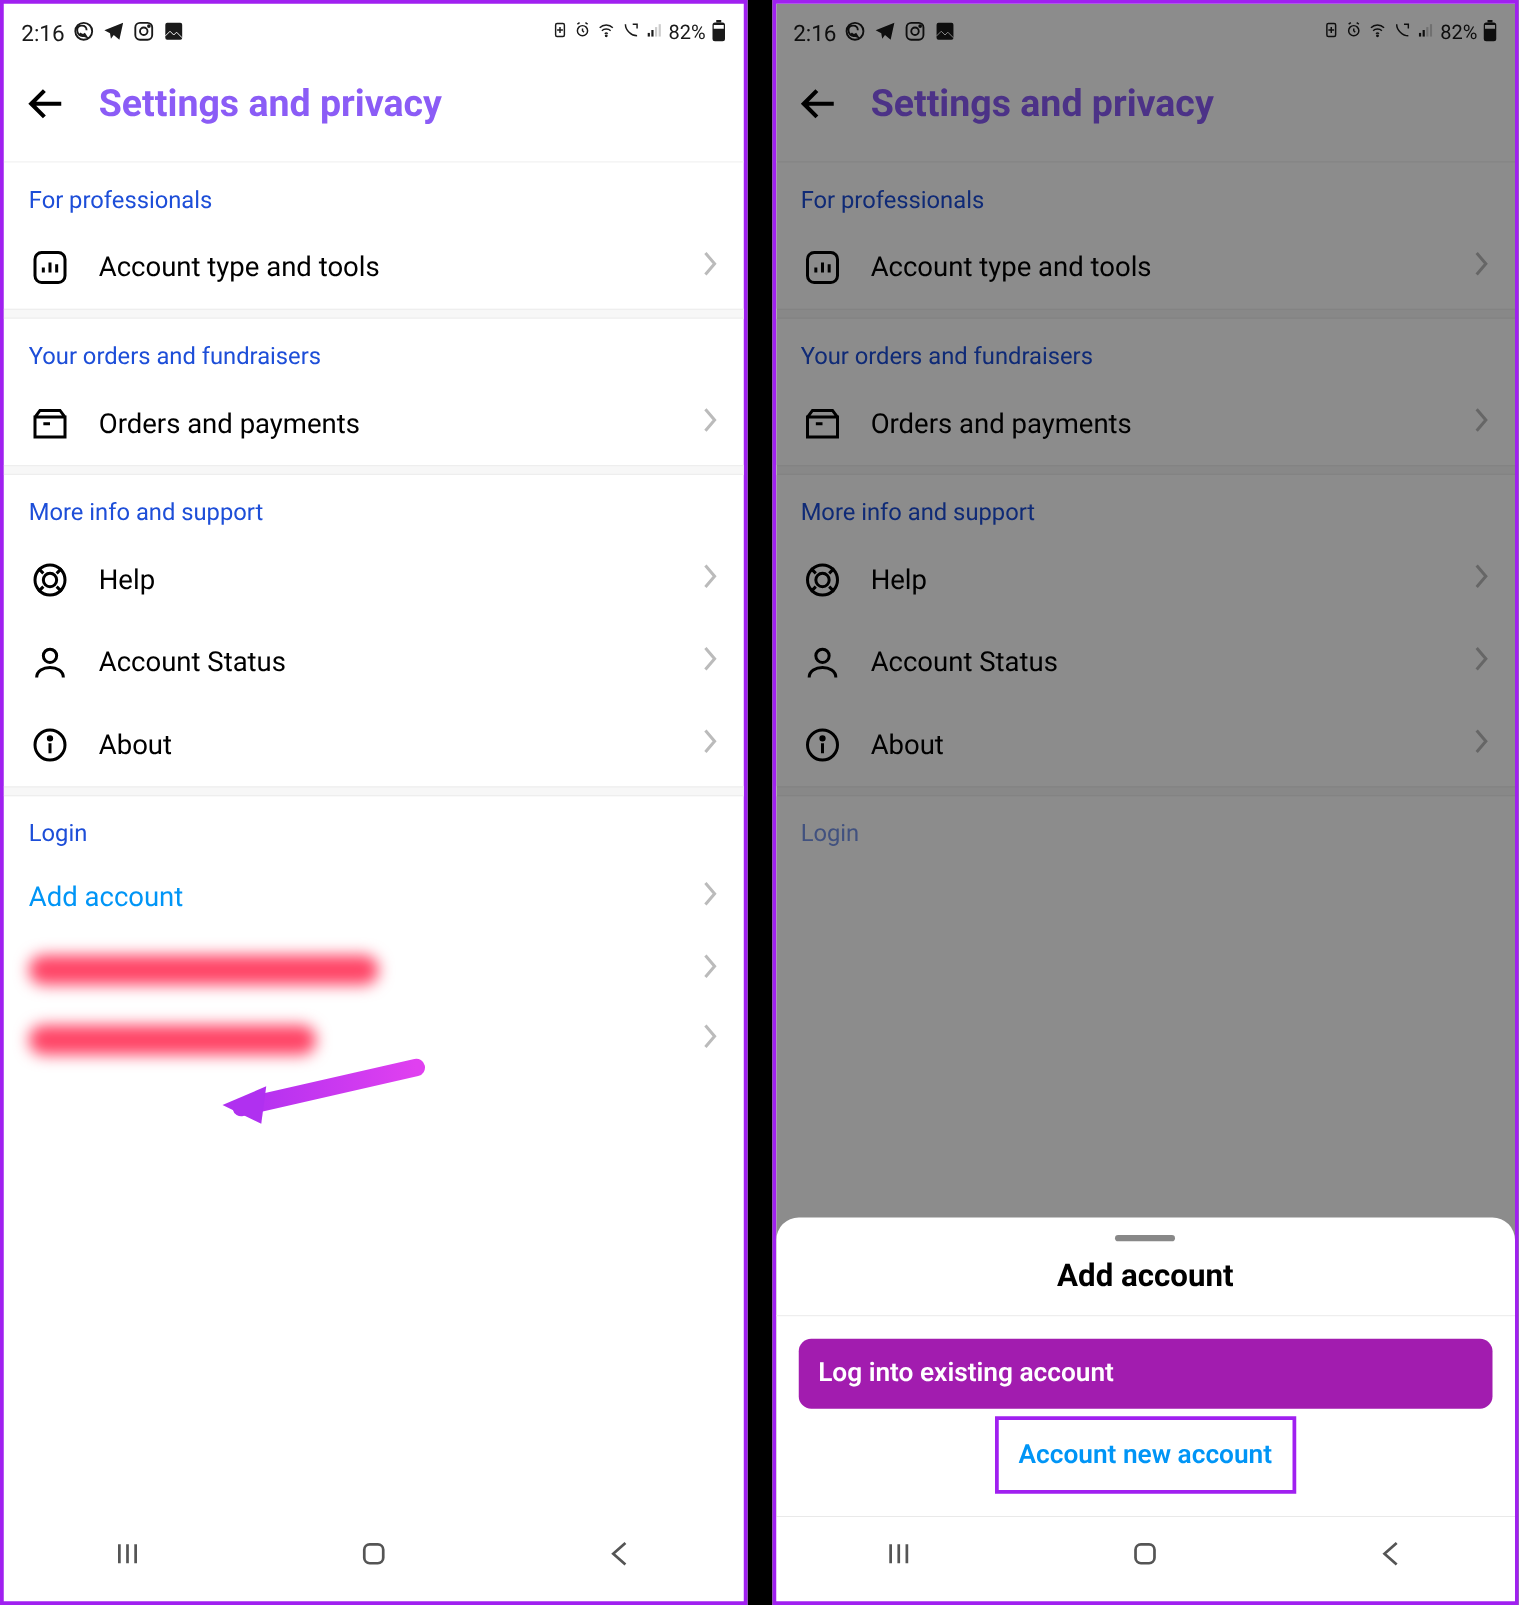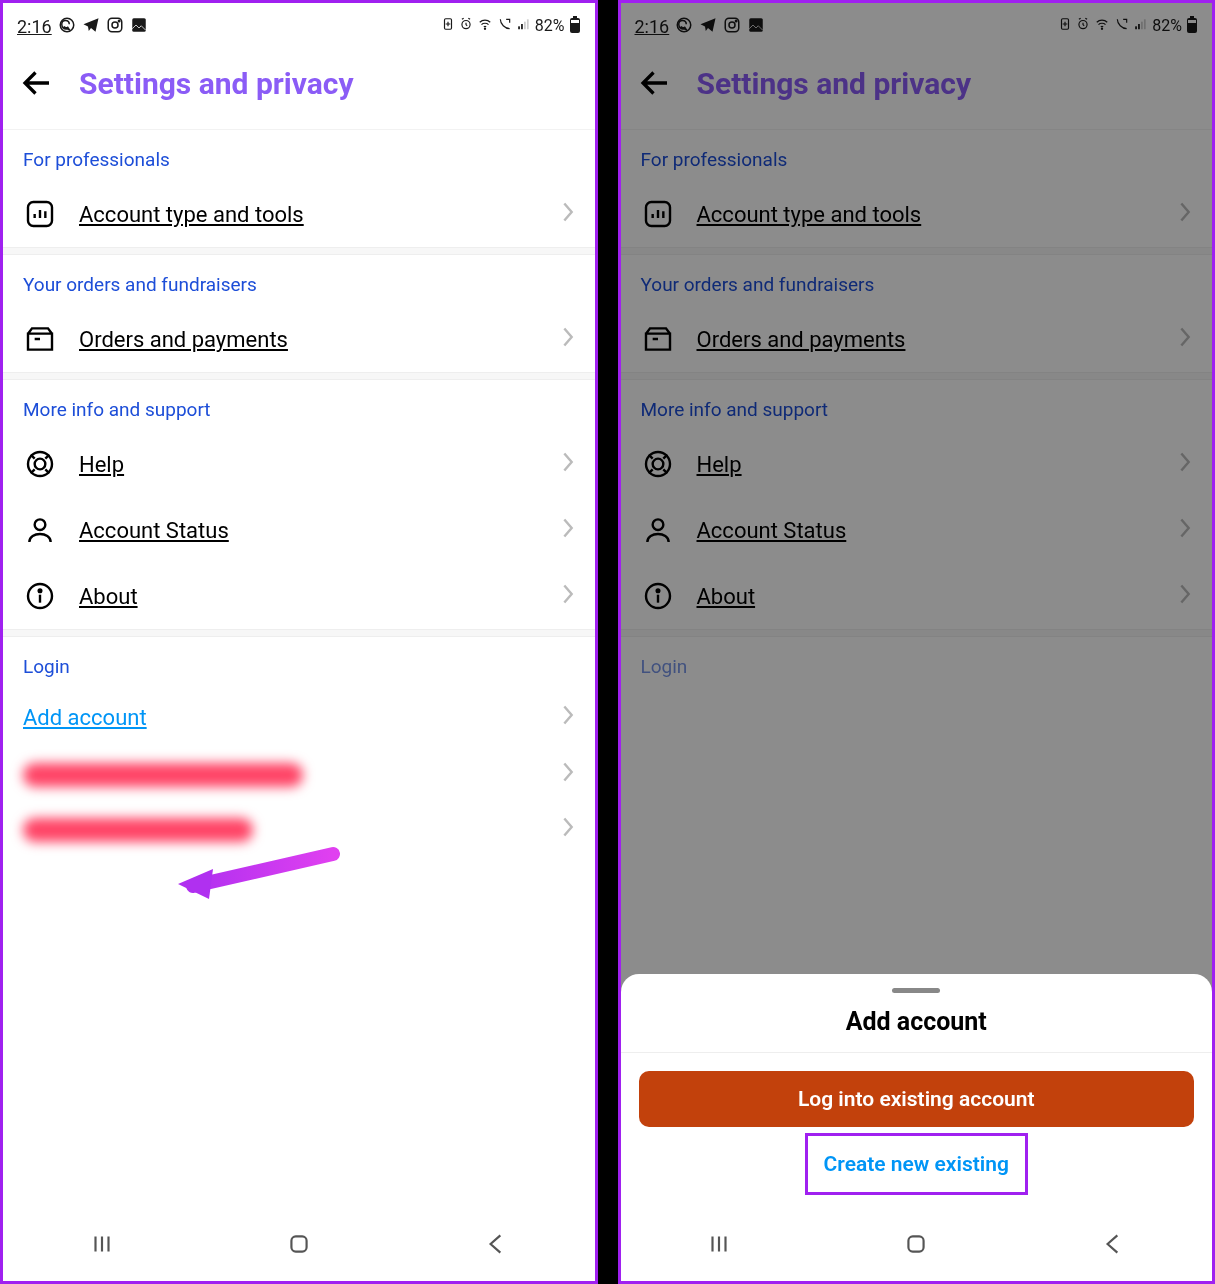--- a/index.html
+++ b/index.html
@@ -23,21 +23,21 @@
   }
   .status-bar {
     display: flex;
     justify-content: space-between;
     align-items: center;
     padding: 6px 14px 2px 14px;
     font-size: 18px;
     color: #1a1a1a;
     height: 44px;
   }
-  .status-left { display:flex; gap:6px;text-decoration:underline; }
+  .status-left { display:flex; align-items:center; gap:6px; }
   .status-right { display:flex; gap:4px; font-size:16px;}
   .status-icons svg, .status-bar svg { display:inline-block; }
   .header {
     display: flex;
     align-items: center;
     padding: 18px 16px 28px 16px;
     gap: 24px;
   }
   .back-arrow { width: 36px; height: 36px; }
   .header-title { font-size: 30px; font-weight: 700; color:#8b5cf6; }
@@ -48,21 +48,21 @@
     font-weight: 400;
   }
   .row {
     display: flex;
     align-items: center;
     padding: 16px 20px;
     gap: 22px;
     cursor: pointer;
   }
   .row-icon { width: 34px; height: 34px; flex-shrink:0; display:flex; align-items:center; justify-content:center;}
-  .row-label { font-size: 22px; color:#000; flex:1;text-decoration:underline; }
+  .row-label { font-size: 22px; color:#000; flex:1; }
   .chevron { color:#bbb; font-size:22px; }
   .divider { height: 8px; background: #f7f7f7; border-top:1px solid #eee; border-bottom:1px solid #eee;}
   .thin-divider { height: 1px; background: #f2f2f2; }
   .login-link { color:#0095f6; font-size:22px; }
   .blurred-row {
     display:flex; align-items:center; padding: 14px 20px; gap:22px;
   }
   .blurred-text {
     height: 24px; border-radius: 12px; filter: blur(6px);
   }
@@ -88,22 +88,22 @@
     border-top-left-radius: 18px;
     border-top-right-radius: 18px;
     padding: 14px 0 0 0;
   }
   .sheet-handle {
     width: 48px; height:5px; background:#888; border-radius:3px; margin: 0 auto 14px auto;
   }
   .sheet-title { text-align:center; font-size:25px; font-weight:700; padding-bottom:16px; border-bottom:1px solid #eee; }
   .sheet-body { padding: 18px; }
   .btn-primary {
-    background:#c2410c; color:#fff; font-size:21px; font-weight:600;
-    text-align:center; padding:16px; border-radius:10px;
+    background:#a21caf; color:#fff; font-size:21px; font-weight:600;
+    text-align:left; padding:16px; border-radius:10px;
   }
   .btn-link {
     color:#0095f6; font-size:21px; font-weight:600; text-align:center; padding:16px;
   }
   .highlight-box {
     border: 3px solid #a020f0;
     display:inline-block;
     margin: 6px auto 0 auto;
   }
   .sheet-link-wrap { text-align:center; }
@@ -457,19 +457,19 @@
 
     <div class="overlay" style="bottom:68px;"></div>
 
     <div class="sheet" style="bottom:68px;">
       <div class="sheet-handle"></div>
       <div class="sheet-title">Add account</div>
       <div class="sheet-body">
         <div class="btn-primary">Log into existing account</div>
         <div class="sheet-link-wrap">
           <div class="highlight-box">
-            <div class="btn-link">Create new existing</div>
+            <div class="btn-link">Account new account</div>
           </div>
         </div>
       </div>
     </div>
   </div>
 </div>
 
 </body></html>

